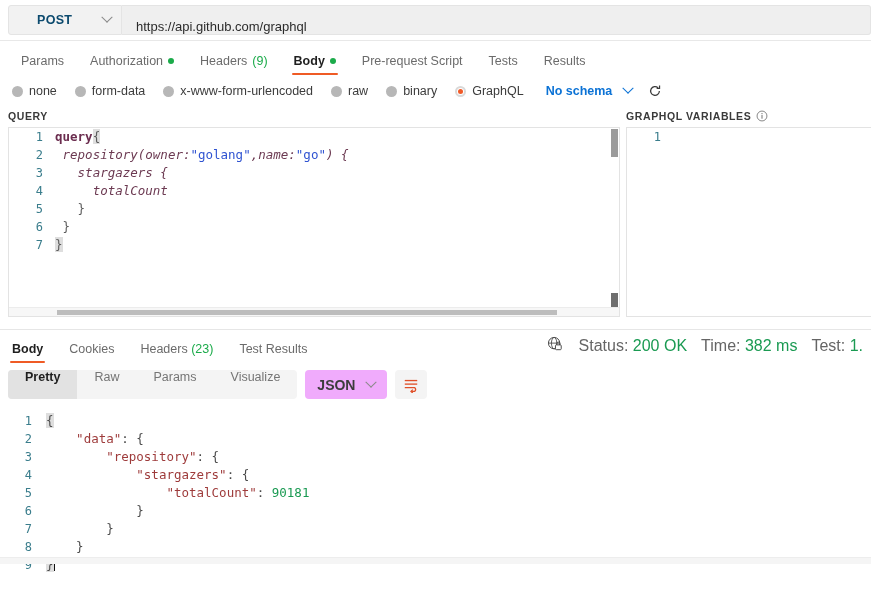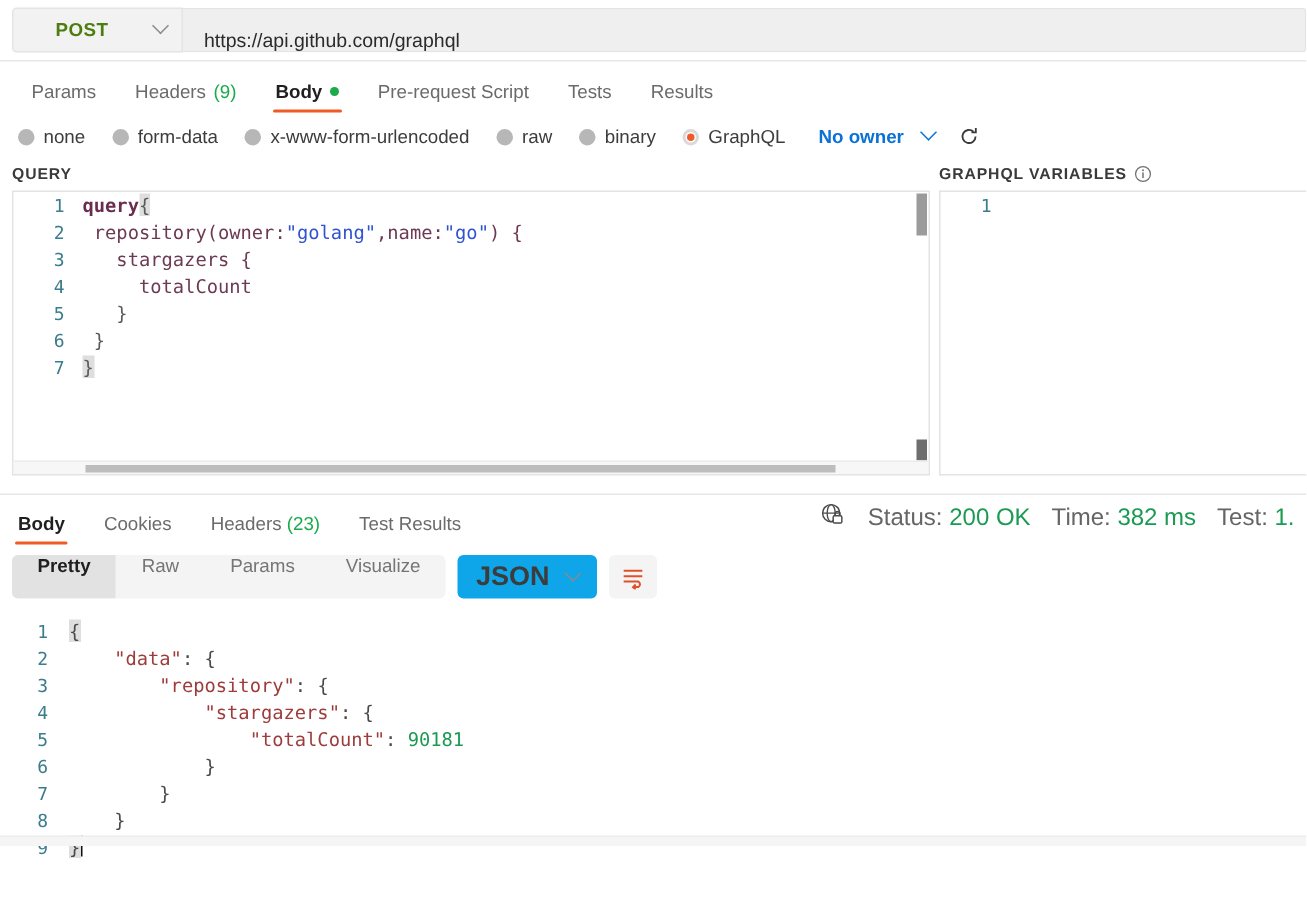--- a/index.html
+++ b/index.html
@@ -21,21 +21,21 @@
   }
   .method-select {
     width: 114px; flex: 0 0 114px;
     margin: 5px 0 5px 8px;
     background: #f2f2f2;
     border: 1px solid #e4e4e4;
     border-radius: 3px 0 0 3px;
     display: flex; align-items: center; justify-content: space-between;
     padding: 0 10px 0 14px;
   }
-  .method-label { font-size: 12.5px; font-weight: bold; letter-spacing: .3px; color: #4d7c0f; padding-left: 14px; }
+  .method-label { font-size: 12.5px; font-weight: bold; letter-spacing: .3px; color: #0c4a6e; padding-left: 14px; }
   .chev { display:inline-block; width: 8px; height: 8px;
           border-right: 1.4px solid #8a8a8a; border-bottom: 1.4px solid #8a8a8a;
           transform: rotate(45deg) translate(-2px,-2px); }
   .chev.blue { border-color: #0b72d5; }
   .url-input {
     flex: 1 1 auto;
     margin: 5px 0 5px 0;
     background: #efefef;
     border: 1px solid #e4e4e4;
     border-left: none;
@@ -113,21 +113,21 @@
   }
   .editor.right { border-right: none; }
   .code-line { display: flex; height: 18px; white-space: pre; }
   .ln {
     width: 46px; flex: 0 0 46px;
     text-align: right; padding-right: 12px;
     color: #3a7d8c; font-size: 12px;
   }
   .code { flex: 1 1 auto; color: #6c3a52; position: relative; }
   .k-query  { color: #6b2d4f; font-weight: bold; }
-  .k-field  { color: #6c3a52; }
+  .k-field  { color: #6c3a52; font-style: italic; }
   .k-str    { color: #2f53d1; }
   .k-punc   { color: #5a5a5a; }
   .brace-hl { background: #dedede; }
 
   
   .vscroll { position: absolute; right: 0; top: 0; width: 9px; height: 100%; }
   .vthumb  { position: absolute; right: 1px; top: 1px; width: 7px; height: 28px; background: #9b9b9b; }
   .hscroll { position: absolute; left: 0; right: 0; bottom: 0; height: 9px; background: #f7f7f7; border-top: 1px solid #ececec; }
   .hthumb  { position: absolute; left: 48px; width: 500px; height: 5px; top: 2px; background: #bdbdbd; }
   .corner-thumb { position:absolute; right:1px; bottom:9px; width:7px; height:14px; background:#6e6e6e; }
@@ -162,22 +162,22 @@
   .seg {
     display: flex; background: #f4f4f4; border-radius: 4px; overflow: hidden; height: 29px;
   }
   .seg-btn {
     padding: 0 17px; height: 29px; display: flex; align-items: flex-start;
     font-size: 12.5px; color: #757575;
   }
   .seg-btn.active { background: #e2e2e2; color: #1f1f1f; font-weight: bold; }
   .lang-sel {
     display: flex; align-items: center; gap: 12px;
-    background: #0ea5e9; border-radius: 4px; height: 29px; padding: 0 12px;
-    font-size: 18px; color: #3c3c3c; font-weight: bold;
+    background: #f0abfc; border-radius: 4px; height: 29px; padding: 0 12px;
+    font-size: 14px; color: #3c3c3c; font-weight: bold;
   }
   .wrap-btn {
     width: 32px; height: 29px; background: #f4f4f4; border-radius: 4px;
     display: flex; align-items: center; justify-content: center;
   }
 
   
   .resp-body {
     position: relative;
     height: 166px;
@@ -205,20 +205,24 @@
   <div class="url-input">
     <span>https://api.github.com/graphql</span>
   </div>
 </div>
 
 <div class="req-tabs">
   <div class="req-tab">
     <span>Params</span>
   </div>
   <div class="req-tab">
+    <span>Authorization</span>
+    <span class="dot-green"></span>
+  </div>
+  <div class="req-tab">
     <span>Headers</span>
     <span class="count-green">(9)</span>
   </div>
   <div class="req-tab active">
     <span>Body</span>
     <span class="dot-green"></span>
   </div>
   <div class="req-tab">
     <span>Pre-request Script</span>
   </div>
@@ -249,21 +253,21 @@
   </div>
   <div class="radio-item">
     <span class="radio"></span>
     <span>binary</span>
   </div>
   <div class="radio-item">
     <span class="radio sel"></span>
     <span>GraphQL</span>
   </div>
 
-  <span class="schema-link">No owner</span>
+  <span class="schema-link">No schema</span>
   <span class="chev blue schema-chev"></span>
   <span class="refresh-ico">
     <svg width="14" height="14" viewBox="0 0 16 16">
       <path d="M13 8a5 5 0 1 1-1.6-3.7" fill="none" stroke="#3a3a3a" stroke-width="1.4"></path>
       <path d="M13.2 1.6 L13.2 4.9 L9.9 4.9" fill="none" stroke="#3a3a3a" stroke-width="1.4"></path>
     </svg>
   </span>
 </div>
 
 <div class="panes">

